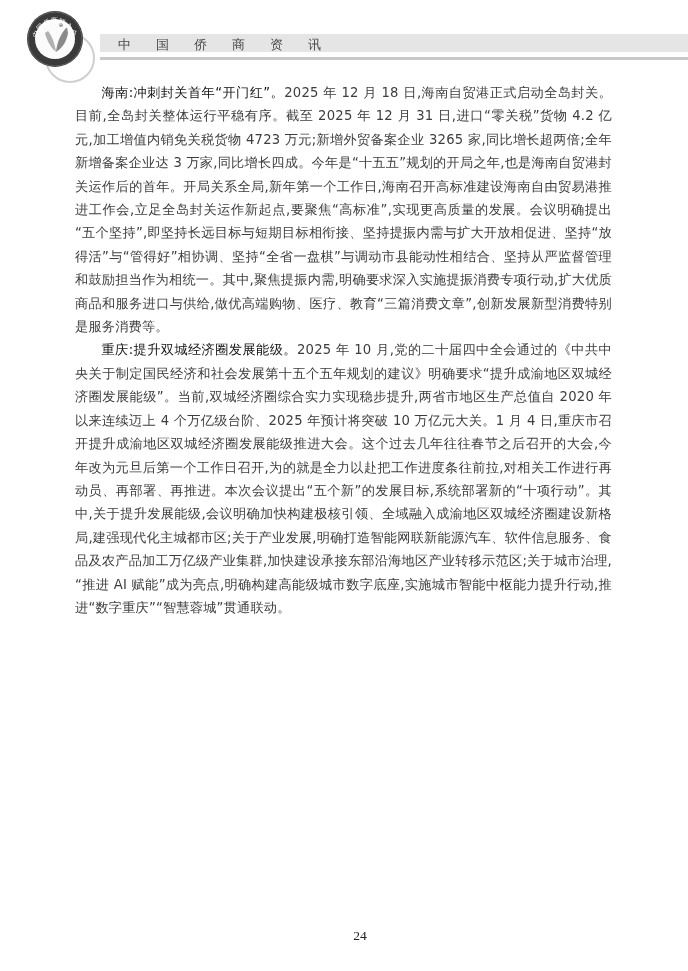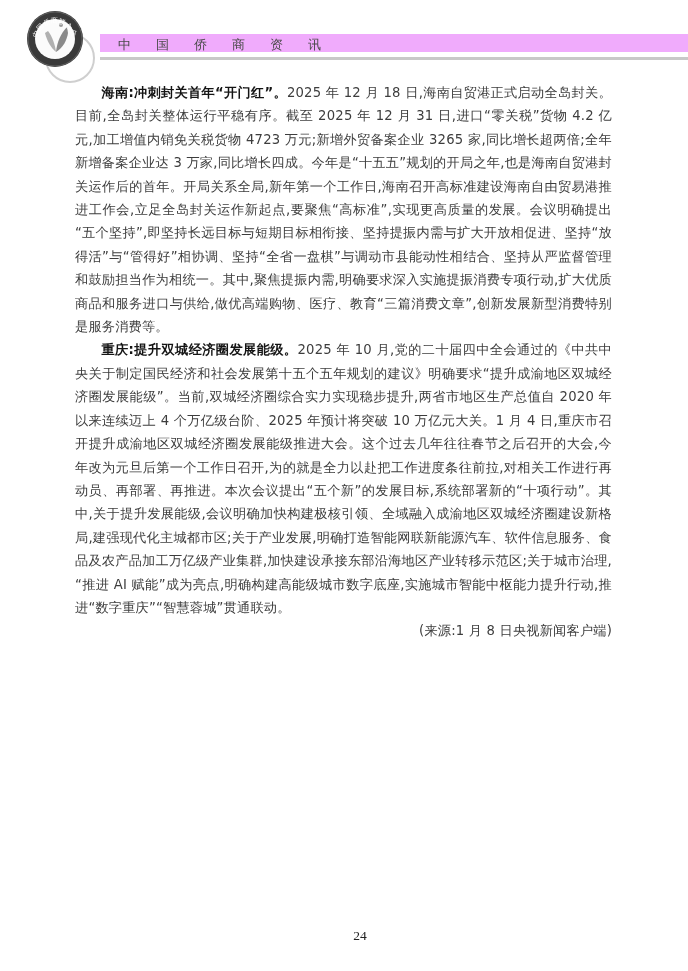--- a/index.html
+++ b/index.html
@@ -9,21 +9,21 @@
     background:#ffffff;
     overflow:hidden;
     font-family:"DejaVu Sans","Liberation Sans",sans-serif;
   }
   
   .logo{
     position:absolute;left:24px;top:6px;width:74px;height:80px;
   }
   .masthead-bar{
     position:absolute;left:100px;right:0;top:34px;height:18px;
-    background:#f0abfc;
+    background:#e5e5e5;
   }
   .masthead-text{
     display:inline-block;
     padding-left:18px;
     font-size:13px;line-height:18px;
     letter-spacing:25px;
     color:#4a4a4a;
     white-space:nowrap;
   }
   .masthead-rule{
@@ -32,21 +32,21 @@
   }
   
   .article{
     position:absolute;left:75px;top:81px;width:537px;
     font-size:13.2px;line-height:23.4px;
     text-align:justify;
     color:#3d3d3d;
     letter-spacing:0.2px;
   }
   .article p{margin:0;text-indent:2em;}
-  .article b.lead{color:#141414;font-weight:bold;}
+  .article b.lead{color:#141414;font-weight:normal;}
   .article p.source{text-align:right;text-indent:0;color:#3d3d3d;}
   
   .footer{
     position:absolute;left:16px;top:925px;width:100%;
     text-align:center;
   }
   .page-number{
     font-family:"Liberation Serif","DejaVu Serif",serif;
     font-size:13.5px;color:#222222;
   }
@@ -87,20 +87,19 @@
     <div class="masthead-rule"></div>
   </div>
 
   <div class="article">
     <p><b class="lead">海南:冲刺封关首年“开门红”。</b><span>2025 年 12 月 18 日,海南自贸港正式启动全岛封关。目前,全岛封关整体运行平稳有序。截至 2025 年 12 月 31 日,进口“零关税”货物 4.2 亿元,加工增值内销免关税货物 4723 万元;新增外贸备案企业 3265 家,同比增长超两倍;全年新增备案企业达 3 万家,同比增长四成。今年是“十五五”规划的开局之年,也是海南自贸港封关运作后的首年。开局关系全局,新年第一个工作日,海南召开高标准建设海南自由贸易港推进工作会,立足全岛封关运作新起点,要聚焦“高标准”,实现更高质量的发展。会议明确提出“五个坚持”,即坚持长远目标与短期目标相衔接、坚持提振内需与扩大开放相促进、坚持“放得活”与“管得好”相协调、坚持“全省一盘棋”与调动市县能动性相结合、坚持从严监督管理和鼓励担当作为相统一。其中,聚焦提振内需,明确要求深入实施提振消费专项行动,扩大优质商品和服务进口与供给,做优高端购物、医疗、教育“三篇消费文章”,创新发展新型消费特别是服务消费等。</span></p>
 
     <p><b class="lead">重庆:提升双城经济圈发展能级。</b><span>2025 年 10 月,党的二十届四中全会通过的《中共中央关于制定国民经济和社会发展第十五个五年规划的建议》明确要求“提升成渝地区双城经济圈发展能级”。当前,双城经济圈综合实力实现稳步提升,两省市地区生产总值自 2020 年以来连续迈上 4 个万亿级台阶、2025 年预计将突破 10 万亿元大关。1 月 4 日,重庆市召开提升成渝地区双城经济圈发展能级推进大会。这个过去几年往往春节之后召开的大会,今年改为元旦后第一个工作日召开,为的就是全力以赴把工作进度条往前拉,对相关工作进行再动员、再部署、再推进。本次会议提出“五个新”的发展目标,系统部署新的“十项行动”。其中,关于提升发展能级,会议明确加快构建极核引领、全域融入成渝地区双城经济圈建设新格局,建强现代化主城都市区;关于产业发展,明确打造智能网联新能源汽车、软件信息服务、食品及农产品加工万亿级产业集群,加快建设承接东部沿海地区产业转移示范区;关于城市治理,“推进 AI 赋能”成为亮点,明确构建高能级城市数字底座,实施城市智能中枢能力提升行动,推进“数字重庆”“智慧蓉城”贯通联动。</span></p>
 
 
 
-    <p class="source">(来源:1 月 8 日央视新闻客户端)</p>
   </div>
 
   <div class="footer">
     <span class="page-number">24</span>
   </div>
 
 </div>
 
 </body></html>

